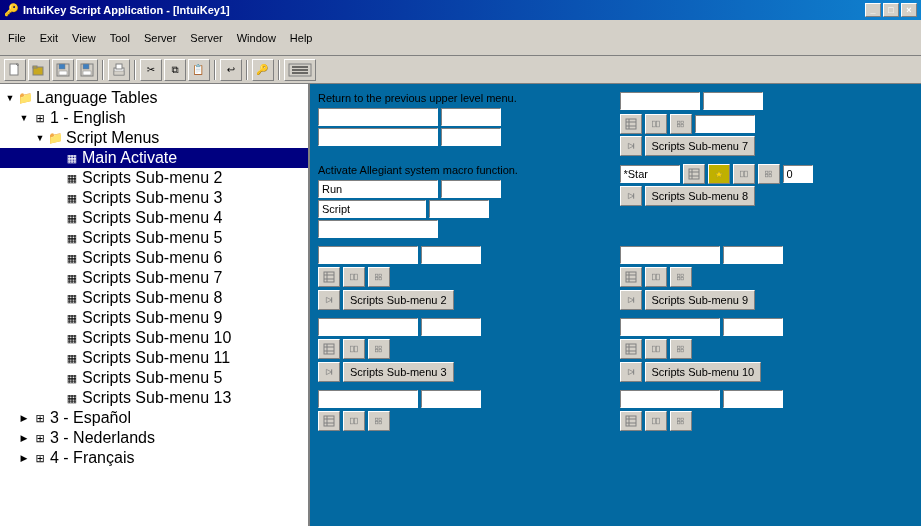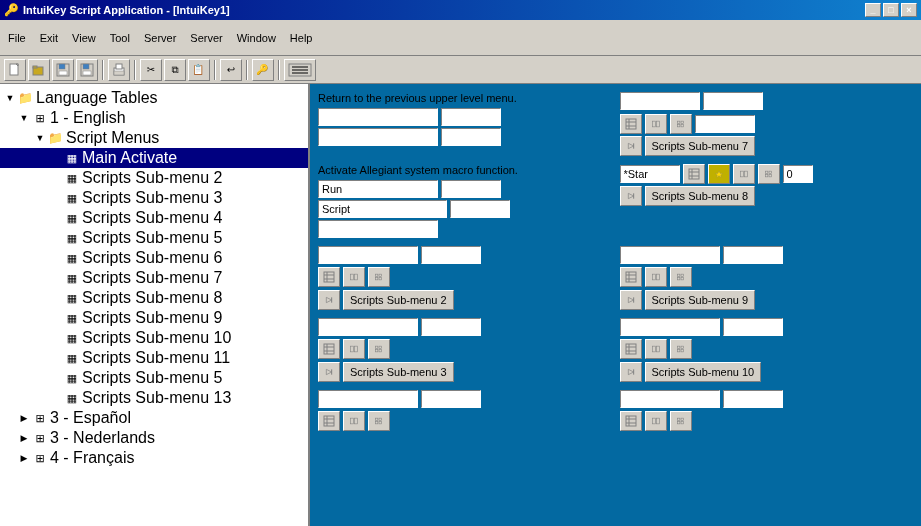--- a/index.html
+++ b/index.html
@@ -425,21 +425,21 @@
     <div style="display:grid; grid-template-columns:1fr 1fr; gap:8px; margin-bottom:8px;">
 
       <div>
         <div class="section-label">Activate Allegiant system macro function.</div>
         <div style="display:flex; flex-direction:column; gap:2px;">
           <div style="display:flex; gap:3px;">
             <input class="win-input" style="width: 120px;" value="Run">
             <input class="win-input" style="width: 60px;" value="">
           </div>
           <div style="display:flex; gap:3px;">
-            <input class="win-input" style="width: 129px;" value="Script">
+            <input class="win-input" style="width: 108px;" value="Script">
             <input class="win-input" style="width: 60px;" value="">
           </div>
           <div style="display:flex; gap:3px;">
             <input class="win-input" style="width: 120px;" value="">
           </div>
         </div>
       </div>
 
       <div>
         <div style="display:flex; flex-direction:column; gap:2px;justify-content:space-between;">

